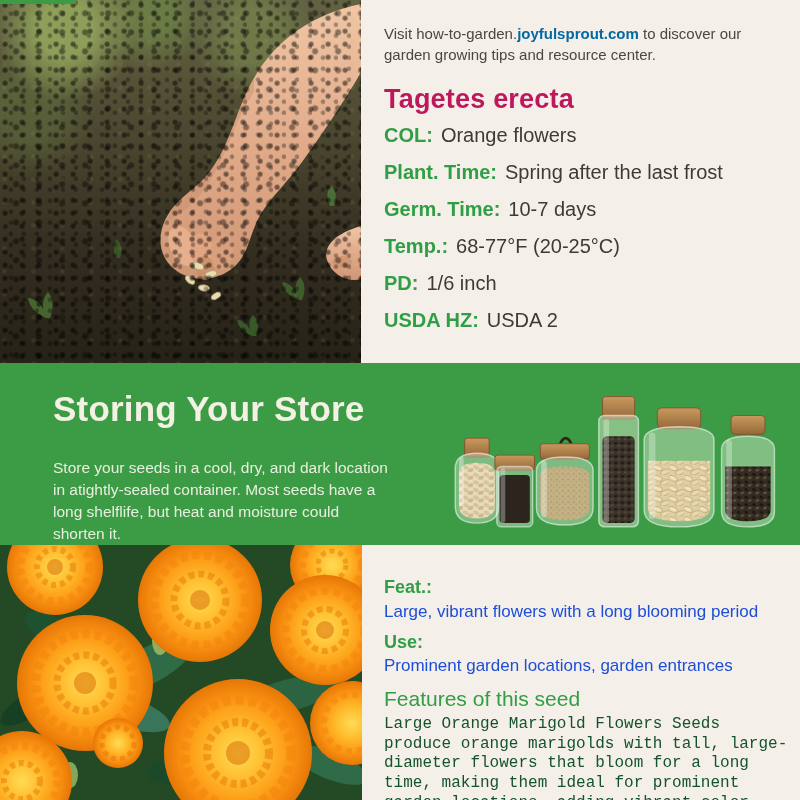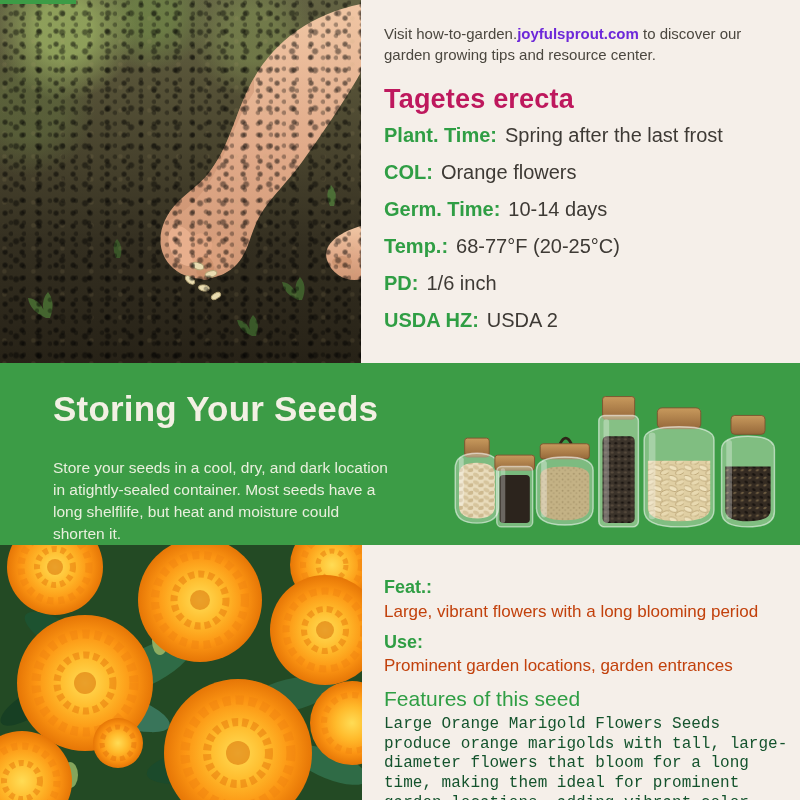--- a/index.html
+++ b/index.html
@@ -27,37 +27,37 @@
       radial-gradient(circle at 30% 40%, rgba(0,0,0,.55) 1.5px, rgba(0,0,0,0) 3.5px),
       radial-gradient(circle at 70% 70%, rgba(0,0,0,.45) 2px, rgba(0,0,0,0) 4px),
       radial-gradient(circle at 15% 80%, rgba(190,170,120,.12) 1.5px, rgba(0,0,0,0) 3px),
       radial-gradient(circle at 85% 25%, rgba(0,0,0,.35) 1.5px, rgba(0,0,0,0) 3px);
     background-size:17px 13px,23px 19px,29px 23px,13px 11px;
     opacity:.9;
   }
   .accent-strip{position:absolute;left:0;top:0;width:76px;height:4px;background:#3c9c46;}
   .top-right{position:absolute;left:361px;top:0;width:439px;height:363px;padding:24px 16px 0 23px;}
   .intro{margin:0;width:372px;font-size:15px;line-height:1.38;color:#4b473f;}
-  .intro .link{color:#6d28d9;font-weight:bold;text-decoration:none;}
+  .intro .link{color:#0369a1;font-weight:bold;text-decoration:none;}
   .species-title{margin:20px 0 10px 0;font-size:27px;line-height:1.1;font-weight:bold;color:#be185d;letter-spacing:.2px;}
   .specs{list-style:none;margin:8px 0 0 0;padding:0;}
   .specs li{margin:0 0 16px 0;font-size:20px;line-height:21px;color:#3e3a35;}
   .specs .lbl{color:#2f9e44;font-weight:bold;margin-right:8px;}
   
   .banner{position:absolute;left:0;top:363px;width:800px;height:182px;background:#3c9c46;}
   .banner-text{position:absolute;left:53px;top:26px;width:350px;}
   .storing-title{margin:0;font-size:35px;font-weight:bold;color:#f3f0e4;letter-spacing:.2px;}
   .storing-body{margin:28px 0 0 0;width:340px;font-size:15.5px;line-height:1.42;color:#e9efdd;}
   .jars{position:absolute;right:18px;top:18px;width:340px;height:152px;}
   
   .bottom{position:absolute;left:0;top:545px;width:800px;height:255px;}
   .photo-marigold{position:absolute;left:0;top:0;width:362px;height:255px;overflow:hidden;}
   .bottom-right{position:absolute;left:362px;top:16px;width:438px;height:318px;padding:16px 14px 0 22px;}
   .mini-label{margin:0;font-size:18px;font-weight:bold;color:#2f9e44;line-height:1.2;}
-  .mini-value{margin:2px 0 10px 0;font-size:17px;color:#c2410c;line-height:1.25;}
+  .mini-value{margin:2px 0 10px 0;font-size:17px;color:#1d4ed8;line-height:1.25;}
   .features-title{margin:6px 0 4px 0;font-size:21px;font-weight:normal;color:#2f9e44;line-height:1.15;}
   .features-body{margin:0;width:408px;font-size:16px;line-height:1.24;color:#14532d;font-family:Liberation Mono, monospace;}
 </style>
 </head>
 <body>
 
 <div class="poster">
 
   <section class="top">
 
@@ -103,33 +103,33 @@
       </svg>
       <div class="accent-strip"></div>
     </div>
 
     <div class="top-right">
       <p class="intro"><span>Visit how-to-garden.</span><a href="#" class="link">joyfulsprout.com</a><span> to discover our garden growing tips and resource center.</span></p>
 
       <h1 class="species-title">Tagetes erecta</h1>
 
       <ul class="specs">
+        <li><span class="lbl">COL:</span><span class="val">Orange flowers</span></li>
         <li><span class="lbl">Plant. Time:</span><span class="val">Spring after the last frost</span></li>
-        <li><span class="lbl">COL:</span><span class="val">Orange flowers</span></li>
-        <li><span class="lbl">Germ. Time:</span><span class="val">10-14 days</span></li>
+        <li><span class="lbl">Germ. Time:</span><span class="val">10-7 days</span></li>
         <li><span class="lbl">Temp.:</span><span class="val">68-77°F (20-25°C)</span></li>
         <li><span class="lbl">PD:</span><span class="val">1/6 inch</span></li>
         <li><span class="lbl">USDA HZ:</span><span class="val">USDA 2</span></li>
       </ul>
     </div>
   </section>
 
   <section class="banner">
     <div class="banner-text">
-      <h2 class="storing-title">Storing Your Seeds</h2>
+      <h2 class="storing-title">Storing Your Store</h2>
       <p class="storing-body">Store your seeds in a cool, dry, and dark location in atightly-sealed container. Most seeds have a long shelflife, but heat and moisture could shorten it.</p>
     </div>
 
     <div class="jars">
       <svg width="340" height="152" viewBox="0 0 360 160">
         <defs>
           <linearGradient id="cork" x1="0" y1="0" x2="0" y2="1">
             <stop offset="0" stop-color="#c89a5d"></stop>
             <stop offset="1" stop-color="#96683a"></stop>
           </linearGradient>

